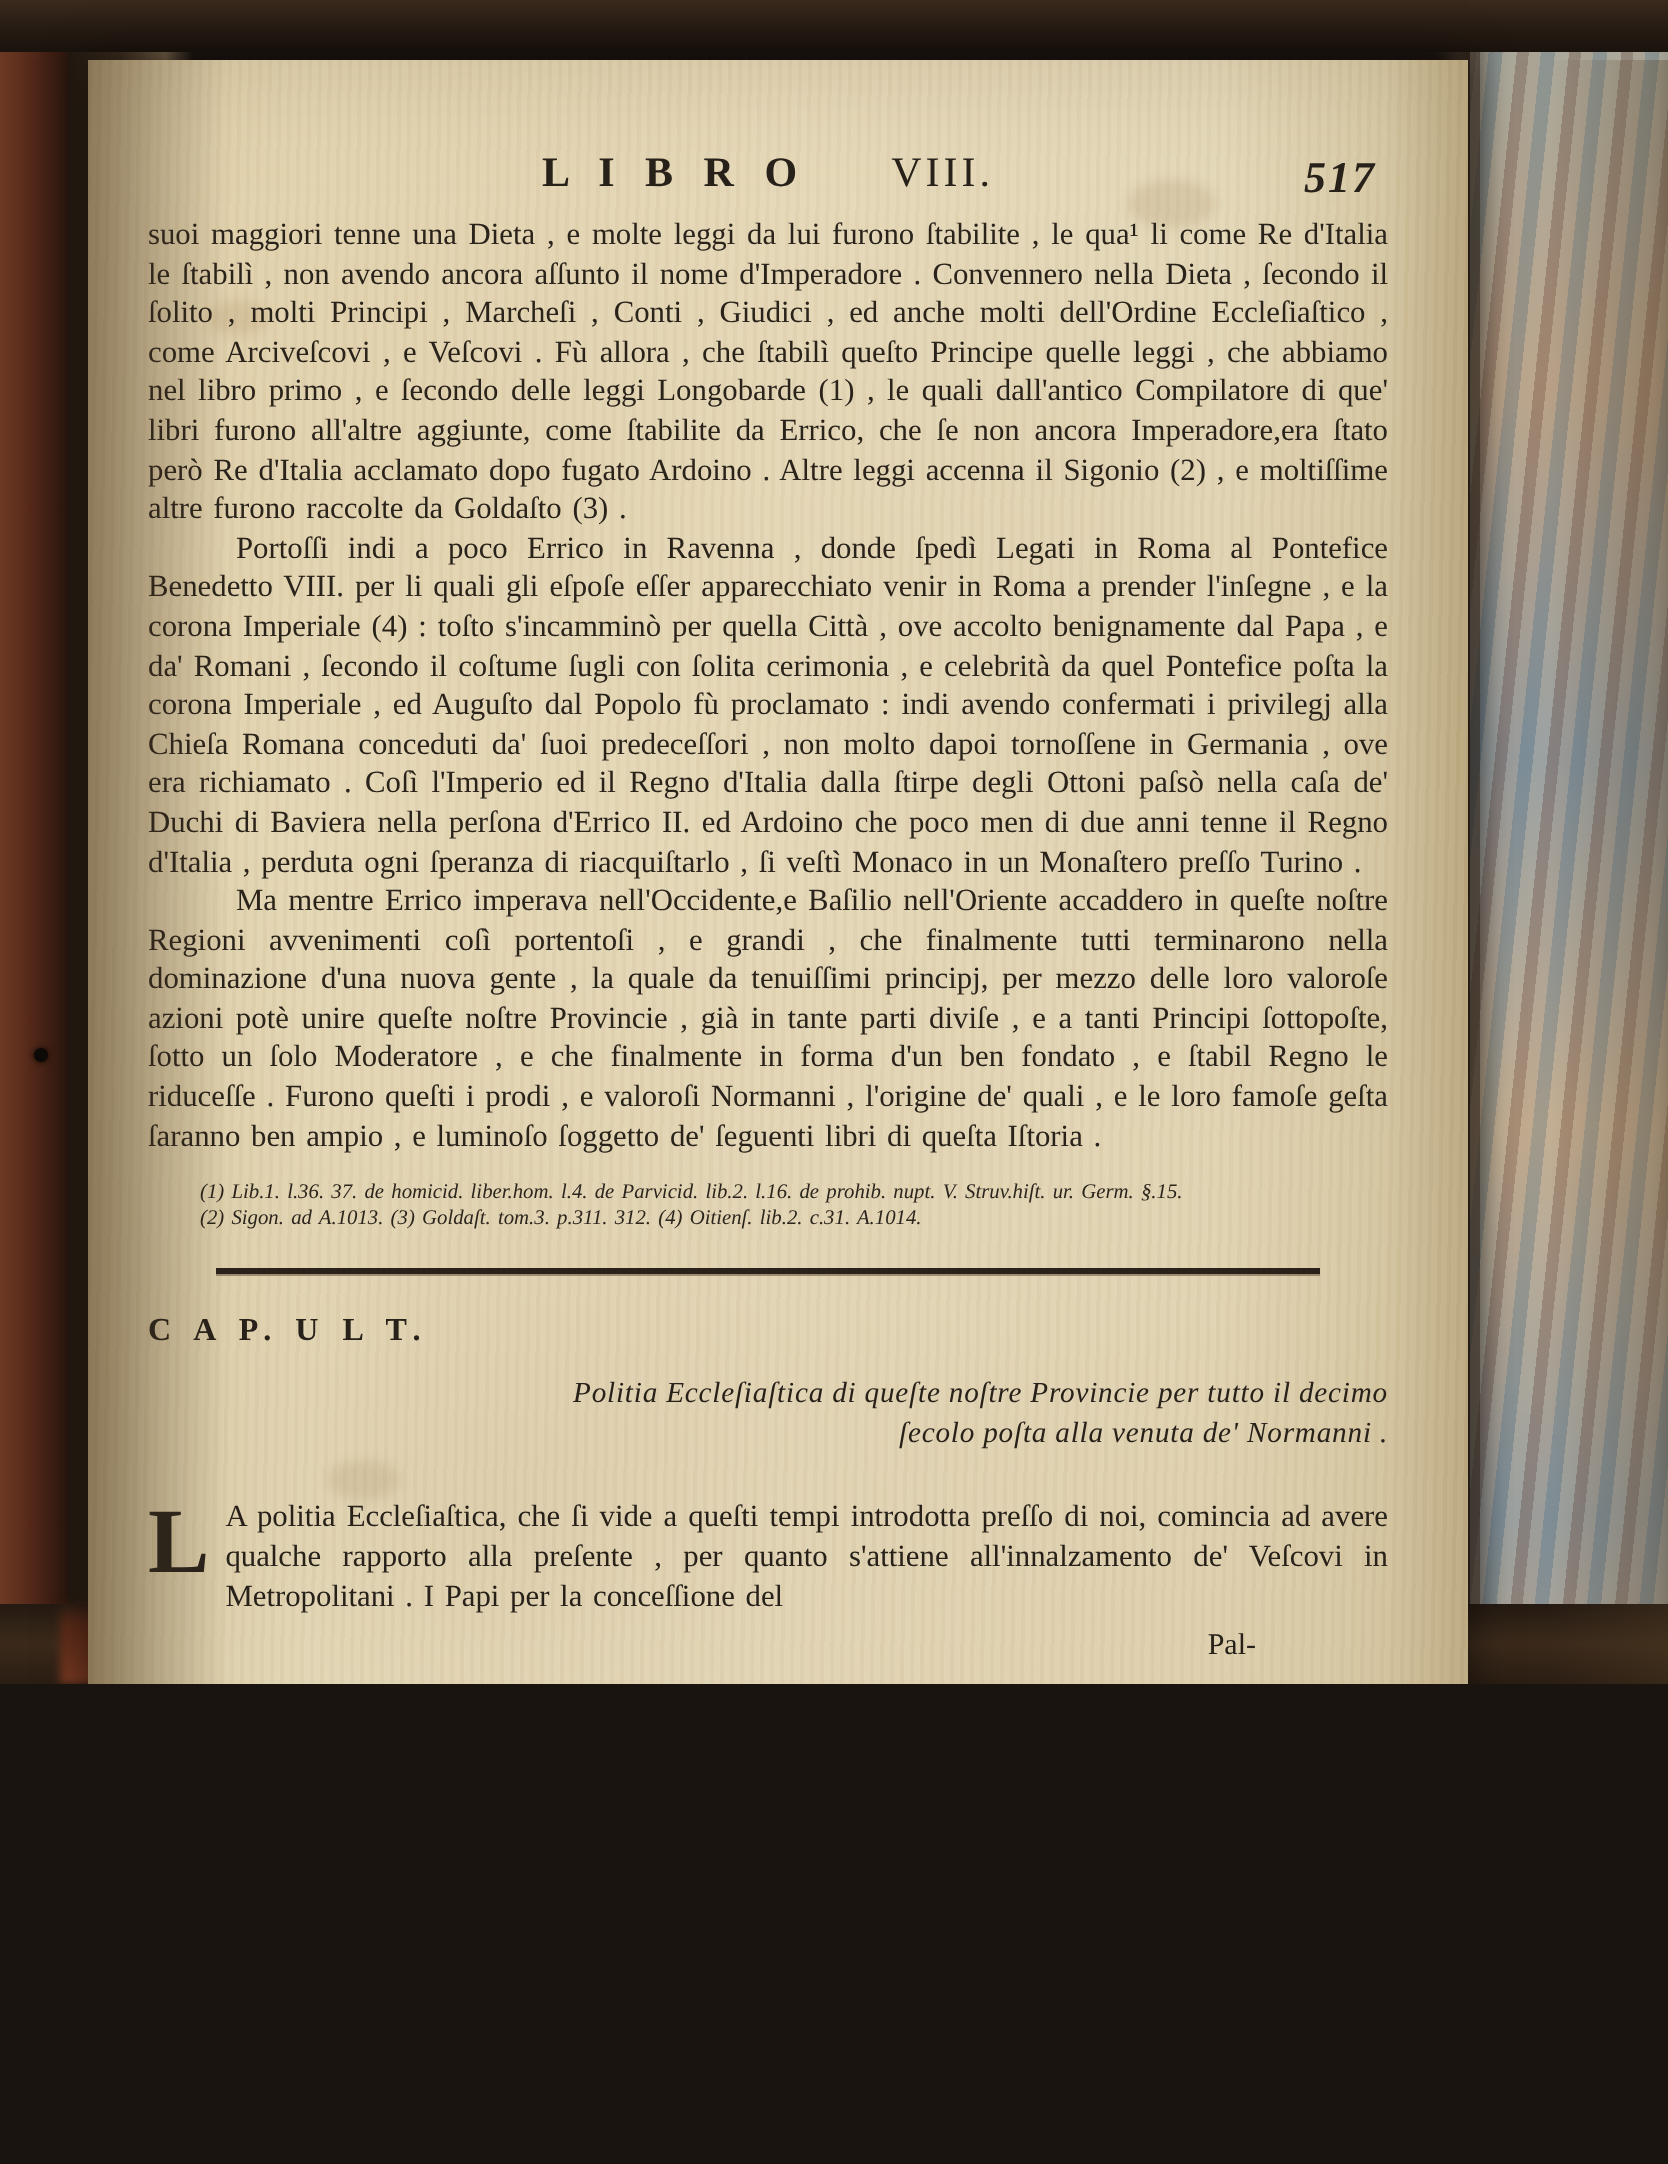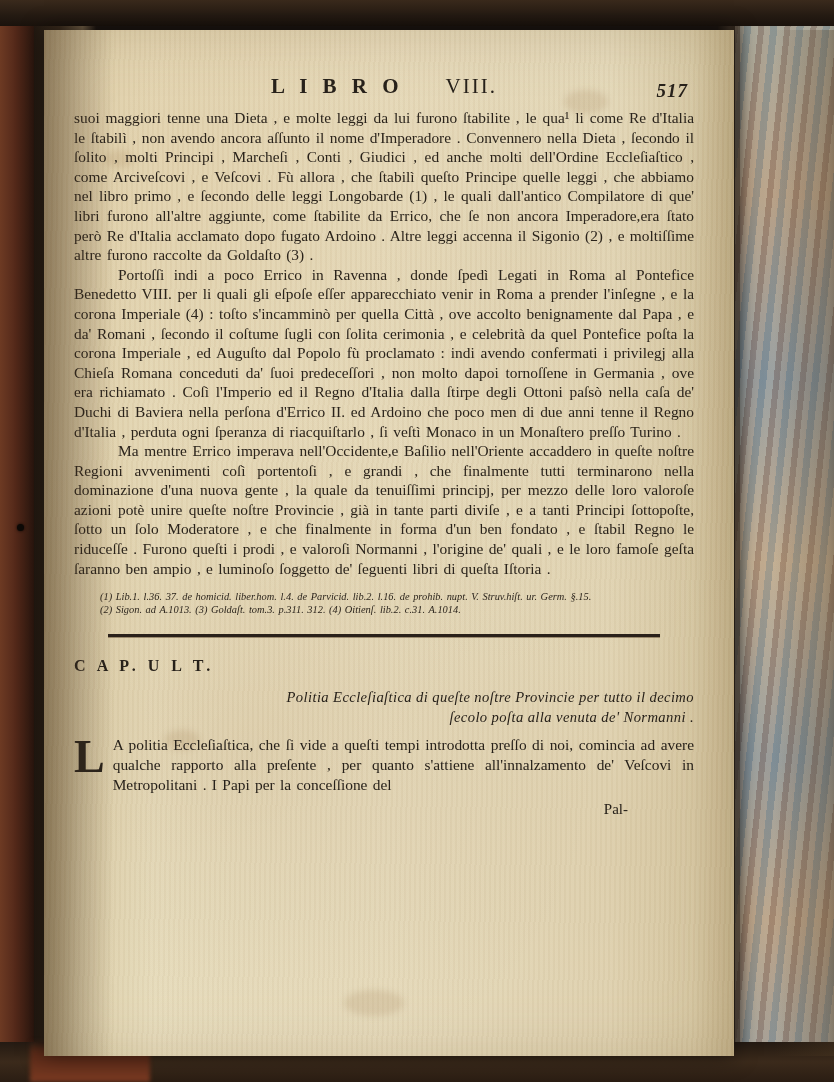--- a/index.html
+++ b/index.html
@@ -3,21 +3,21 @@
 <meta charset="utf-8">
 <style>
   html, body {
     margin: 0;
     padding: 0;
     background: #1a1410;
   }
   #page {
     position: relative;
     width: 834px;
-    height: 1082px;
+    height: 842px;
     overflow: hidden;
     background: #2b2018;
     font-family: "Liberation Serif", serif;
   }
 
   
   .bg-dark {
     position: absolute;
     inset: 0;
     background:
@@ -115,21 +115,21 @@
   .rh-book {
     font-size: 21px;
     font-weight: normal;
     letter-spacing: 2px;
     margin-left: 42px;
   }
   .rh-folio {
     position: absolute;
     right: 6px;
     bottom: 6px;
-    font-size: 19px;
+    font-size: 22px;
     font-weight: bold;
     font-style: italic;
   }
 
   p.body {
     margin: 0;
     font-size: 15.4px;
     line-height: 19.6px;
     text-align: justify;
     text-align-last: left;
@@ -166,21 +166,21 @@
   .cap-sub {
     margin-top: 12px;
     text-align: right;
     font-style: italic;
     font-size: 14.6px;
     line-height: 20px;
     letter-spacing: .4px;
   }
 
   .dropcap-para {
-    margin-top: 8px;
+    margin-top: 22px;
     position: relative;
     font-size: 15.4px;
     line-height: 19.8px;
     text-align: justify;
     text-align-last: left;
     word-spacing: 1.5px;
   }
   .dropcap {
     float: left;
     font-size: 46px;

